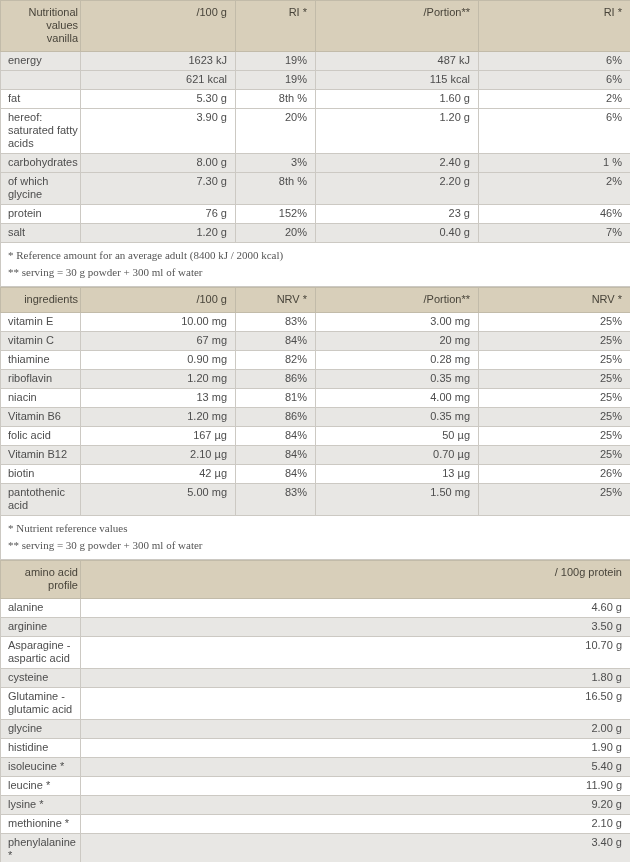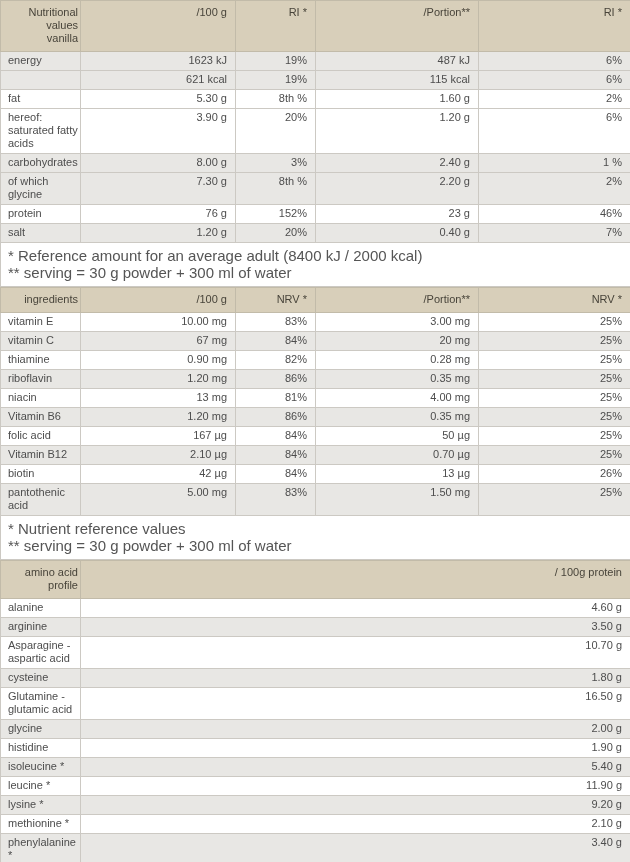--- a/index.html
+++ b/index.html
@@ -31,24 +31,25 @@
     border-color: #c2bba9;
   }
   thead th.lbl { text-align: right; padding-left: 20px; padding-right: 2px; }
   thead th.val { text-align: right; }
   tbody td { padding: 2px 8px 3px 8px; }
   tbody td.lbl { text-align: left; padding-left: 7px; padding-right: 2px; }
   tbody td.val { text-align: right; }
   tr.shaded td { background: #e8e7e4; }
   td.foot {
     padding: 4px 8px 5px 7px;
-    font-size: 15px;
+    font-size: 11px;
     line-height: 17px;
     color: #555555;
     background: #ffffff;
+    font-family: Liberation Serif, serif;
   }
 </style>
 </head>
 <body>
 
 <div class="wrap">
 
   <table>
     <colgroup>
       <col style="width:80px">

